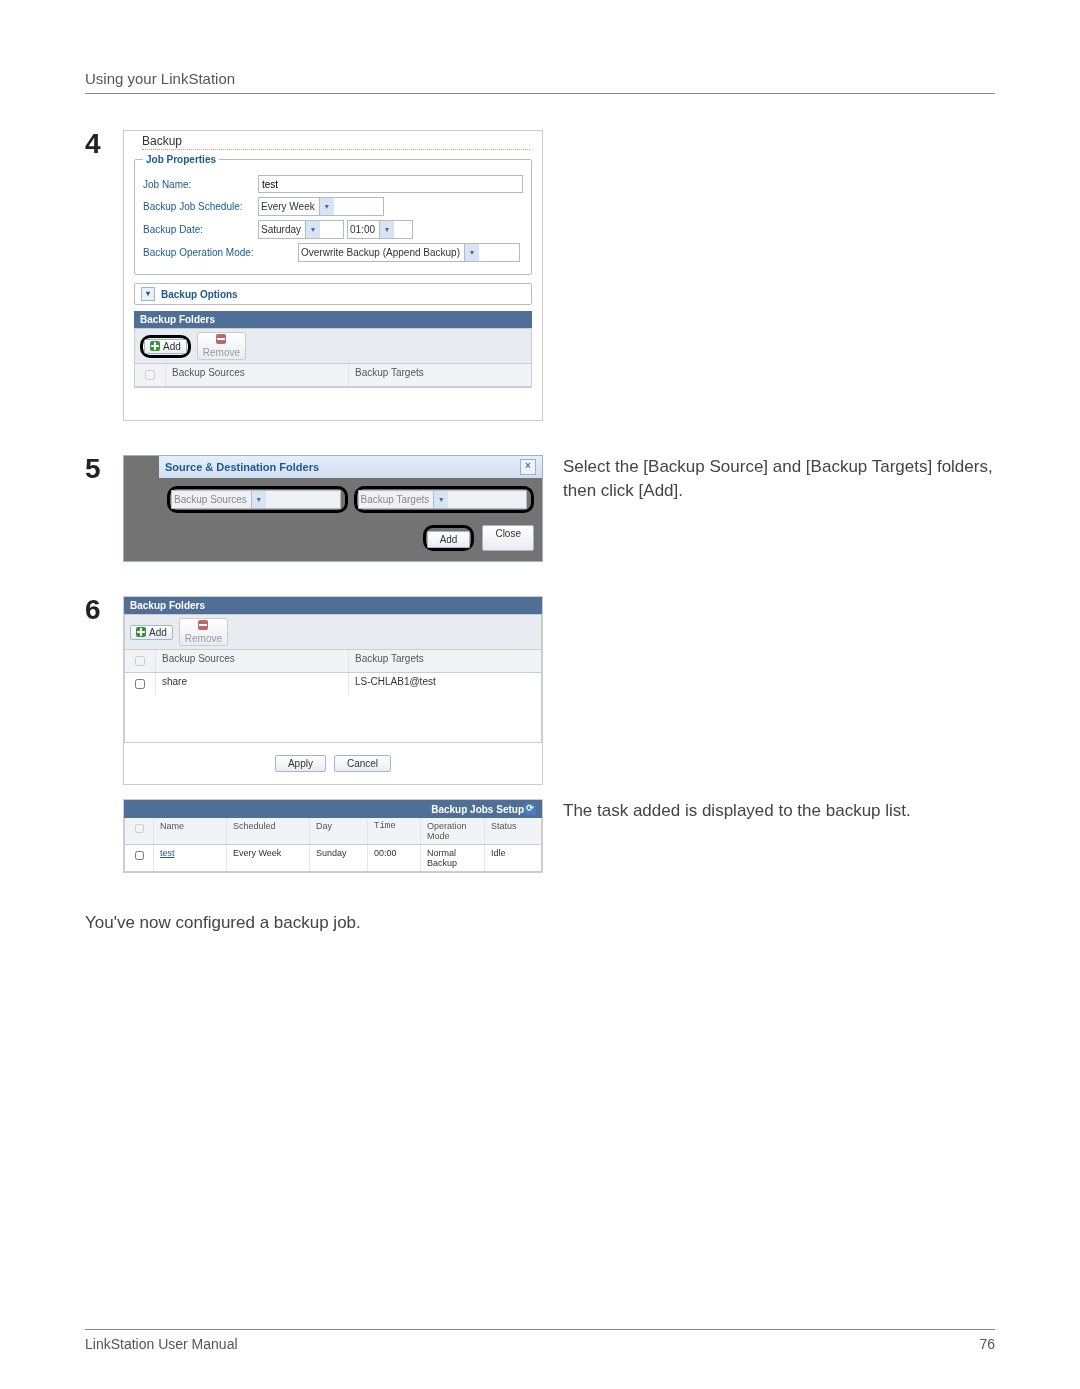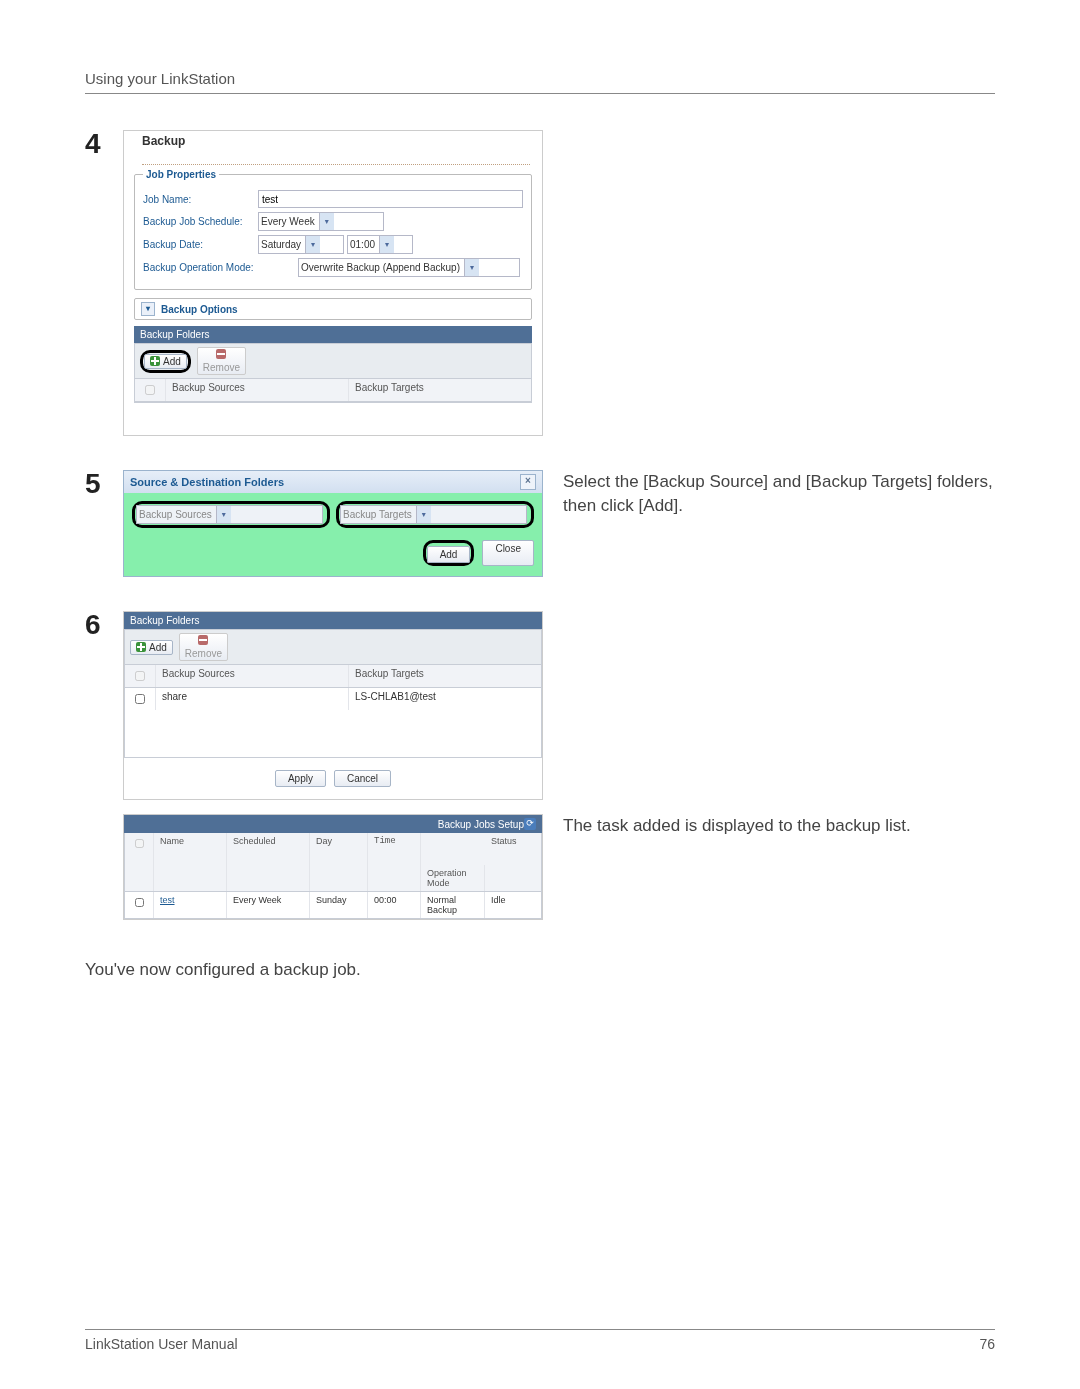--- a/index.html
+++ b/index.html
@@ -45,24 +45,24 @@
     color: #444;
     line-height: 1.4;
   }
   .panel {
     border: 1px solid #ccc;
     background: #fff;
     font-family: Tahoma, Arial, sans-serif;
     font-size: 10px;
   }
   .panel-title {
-    font-weight: bold;
+    font-weight: normal;
     color: #333;
     font-size: 12px;
-    margin: 3px 0 16px 18px;
+    margin: 3px 0 1px 18px;
   }
   .dotted-underline {
     border-bottom: 1px dotted #c0a080;
     margin: 0 12px 4px 18px;
   }
   fieldset.group {
     border: 1px solid #bbb;
     margin: 4px 10px 8px 10px;
     padding: 6px 8px 8px 8px;
     border-radius: 2px;
@@ -120,21 +120,21 @@
     padding: 3px 6px;
     color: #1d5a92;
     font-weight: bold;
     font-size: 10px;
     display: flex;
     align-items: center;
   }
   .blue-header {
     background: #4f6f96;
     color: #fff;
-    font-weight: normal;
+    font-weight: bold;
     font-size: 10px;
     padding: 3px 6px;
     margin: 0 10px;
   }
   .toolbar {
     background: #e8ecf0;
     border: 1px solid #c8cdd6;
     padding: 3px 5px;
     margin: 0 10px;
     display: flex;
@@ -191,21 +191,22 @@
   }
   .grid-row { display:flex; font-size:10px; }
   .ring {
     border: 3px solid #000;
     border-radius: 10px;
     padding: 1px;
     display:inline-block;
   }
   .dialog {
     border: 1px solid #9bb3cd;
-    background:#86efac;
+    background:#737373;
+    padding-left:35px;
   }
   .dialog-header {
     background: linear-gradient(#e6eef8,#d2dff0);
     color:#1d5a92;
     font-weight:bold;
     font-size:11px;
     padding: 3px 6px;
     display:flex;
     justify-content:space-between;
     align-items:center;
@@ -402,21 +403,21 @@
           <span>Backup Jobs Setup</span>
           <span class="refresh-icon">⟳</span>
         </div>
         <div class="grid-list" style="margin:0;">
           <div class="grid-header" style="font-size:9px;">
             <div style="width:16px;"><input type="checkbox" disabled="" style="width: 9px; height: 9px;"></div>
             <div style="width:60px;">Name</div>
             <div style="width:70px;">Scheduled</div>
             <div style="width:45px;">Day</div>
             <div style="width:40px;font-family:Liberation Mono, monospace;">Time</div>
-            <div style="flex:1;margin-top:32px;">Operation Mode</div>
+            <div style="flex:1;">Operation Mode</div>
             <div style="width:44px;border-right:none;">Status</div>
           </div>
           <div class="grid-row" style="font-size:9px;">
             <div style="width:16px;"><input type="checkbox" style="width: 9px; height: 9px;"></div>
             <div style="width:60px;color:#1d5a92;text-decoration:underline;">test</div>
             <div style="width:70px;">Every Week</div>
             <div style="width:45px;">Sunday</div>
             <div style="width:40px;">00:00</div>
             <div style="flex:1;">Normal Backup</div>
             <div style="width:44px;border-right:none;">Idle</div>

